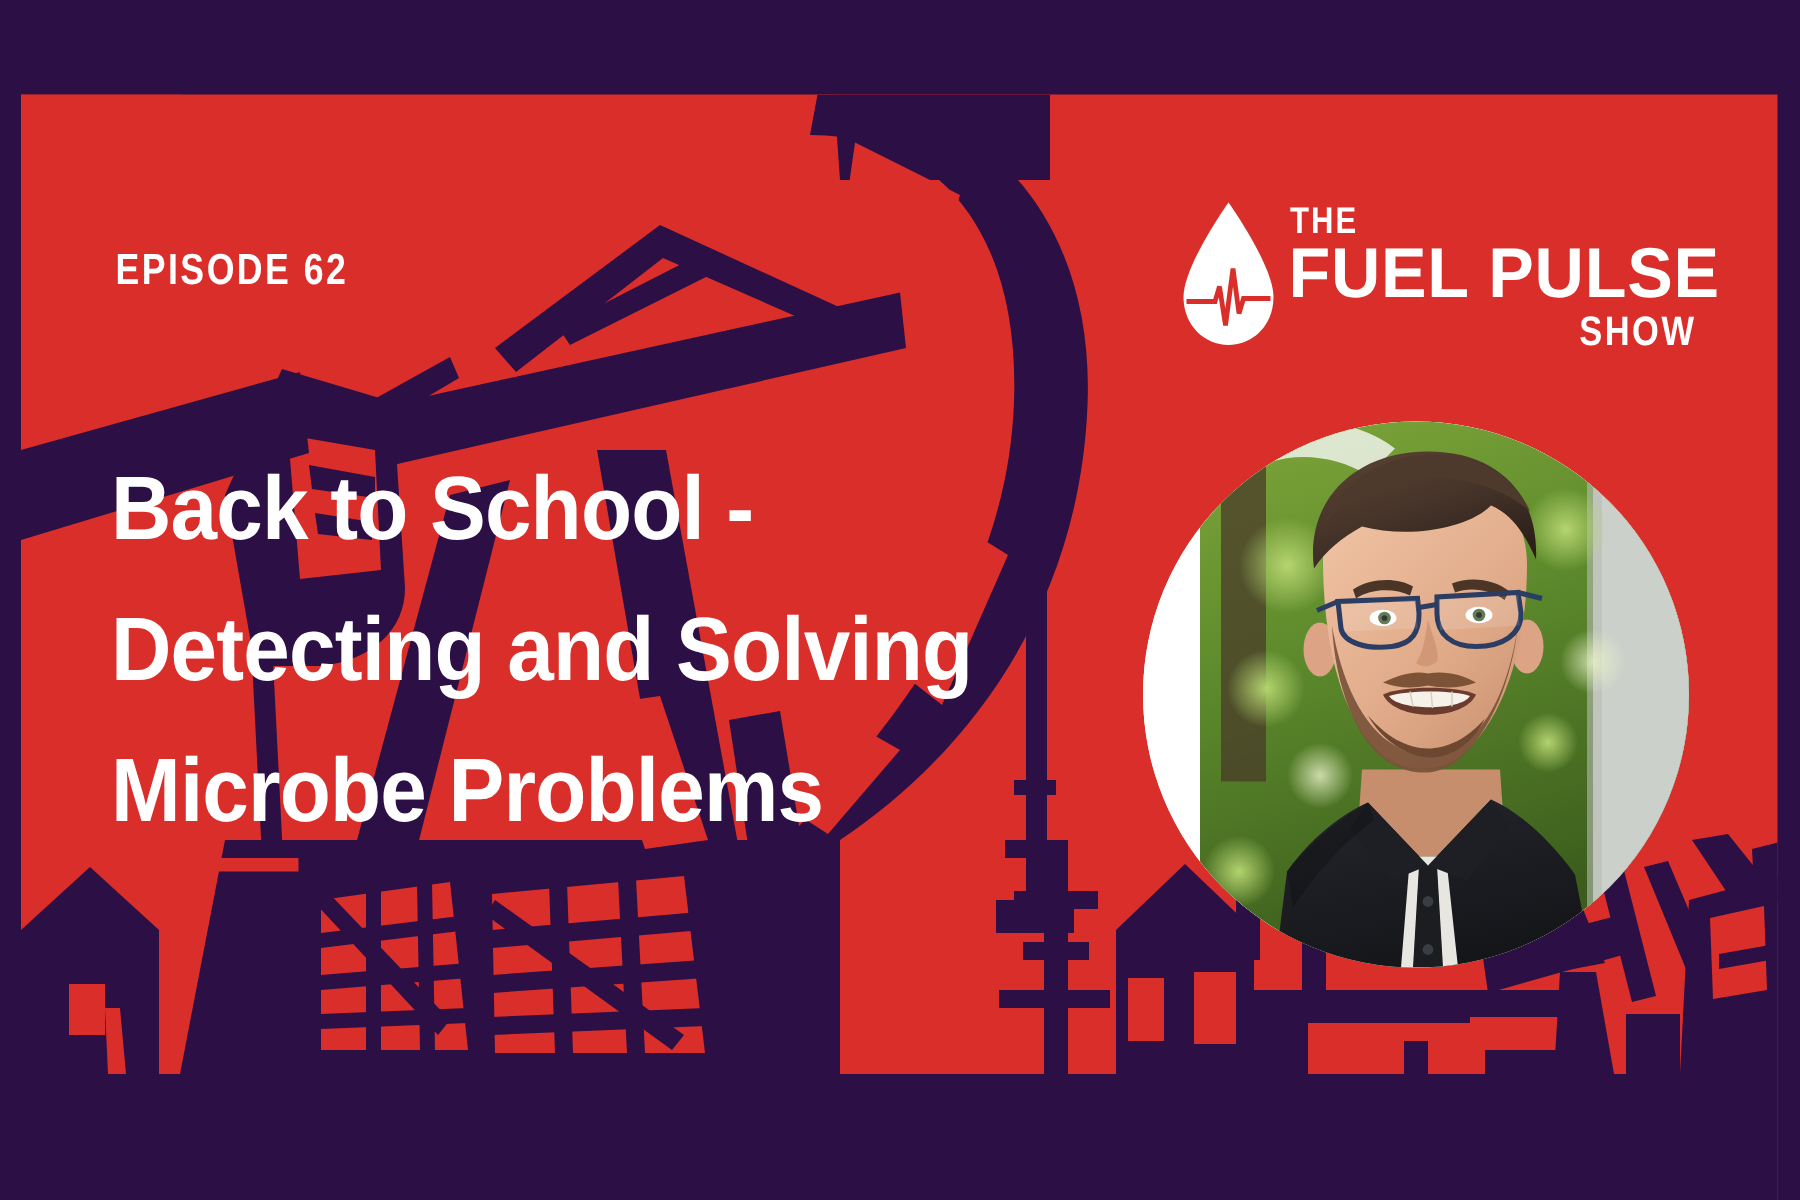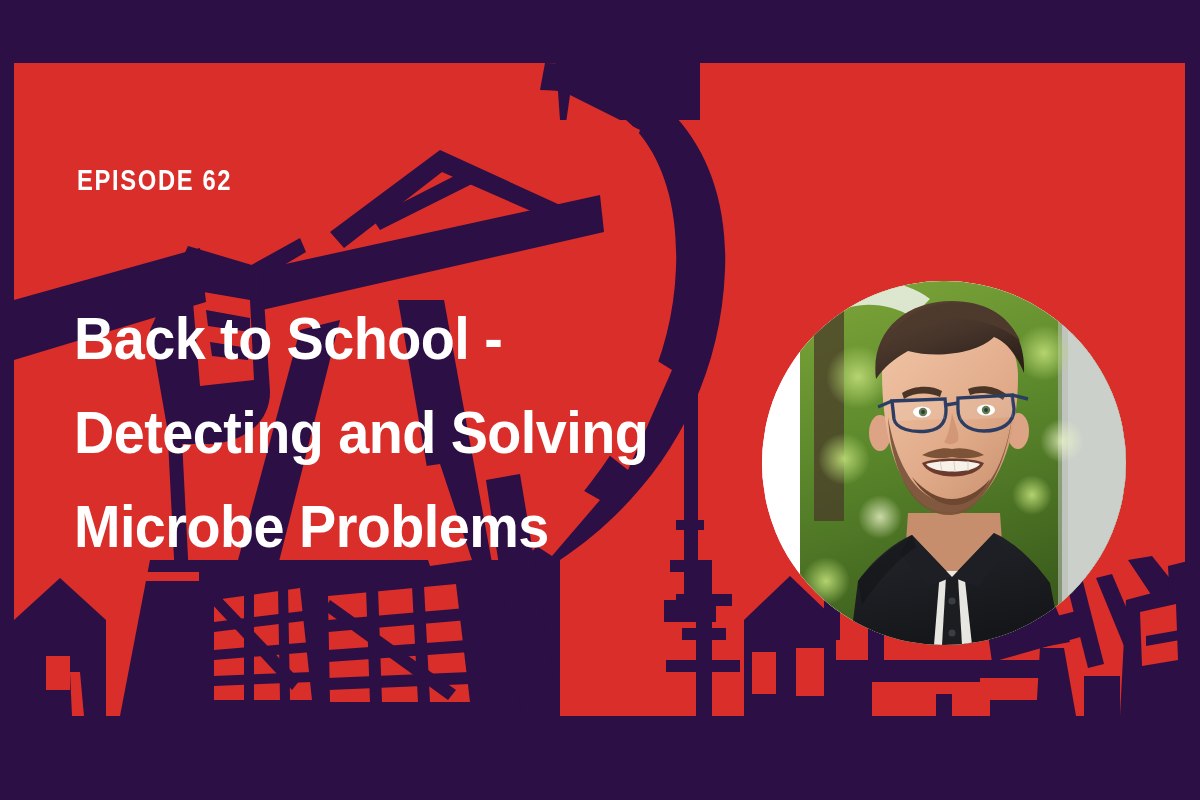--- a/index.html
+++ b/index.html
@@ -215,20 +215,35 @@
   <div id="episode">EPISODE 62</div>
 
   <div id="title">
     <span class="tline">Back to School -</span>
     <span class="tline">Detecting and Solving</span>
     <span class="tline">Microbe Problems</span>
   </div>
 
   <div id="rule"></div>
 
+  <div id="logo">
+    <span class="drop">
+      <svg viewBox="0 0 66 100" xmlns="http://www.w3.org/2000/svg" aria-hidden="true">
+
+        <path d="M33 2 C33 2 63 44 63 65 C63 84 49 97 33 97 C17 97 3 84 3 65 C3 44 33 2 33 2 Z" fill="#ffffff"></path>
+
+        <path d="M5 68 L20 68 L24 68 L27 58 L31 84 L36 46 L40 76 L43 66 L48 66 L61 66" fill="none" stroke="#d92e2a" stroke-width="3.2" stroke-linejoin="miter" stroke-linecap="butt"></path>
+      </svg>
+    </span>
+    <span class="wordmark">
+      <span class="lg-the">THE</span>
+      <span class="lg-main">FUEL PULSE</span>
+      <span class="lg-show">SHOW</span>
+    </span>
+  </div>
 
   <div id="portrait-wrap">
     <div id="portrait-clip">
       <svg viewBox="0 0 364 364" xmlns="http://www.w3.org/2000/svg" aria-hidden="true">
         <defs>
           <linearGradient id="foliage" x1="0" y1="0" x2="0.3" y2="1">
             <stop offset="0%" stop-color="#7fa63a"></stop>
             <stop offset="45%" stop-color="#5d8a2c"></stop>
             <stop offset="100%" stop-color="#3b5c1c"></stop>
           </linearGradient>

